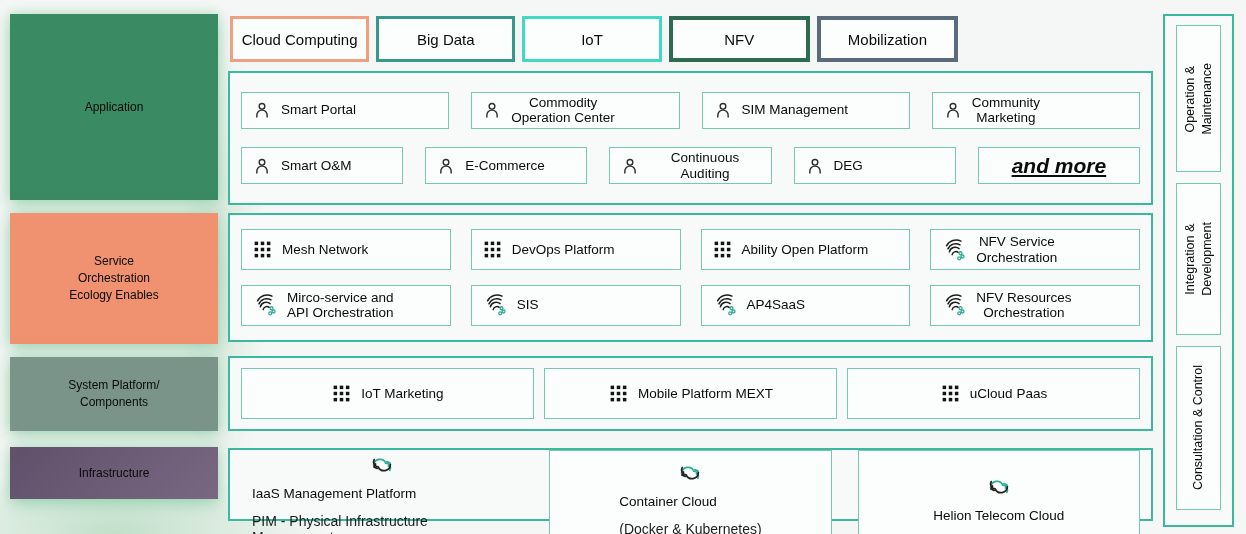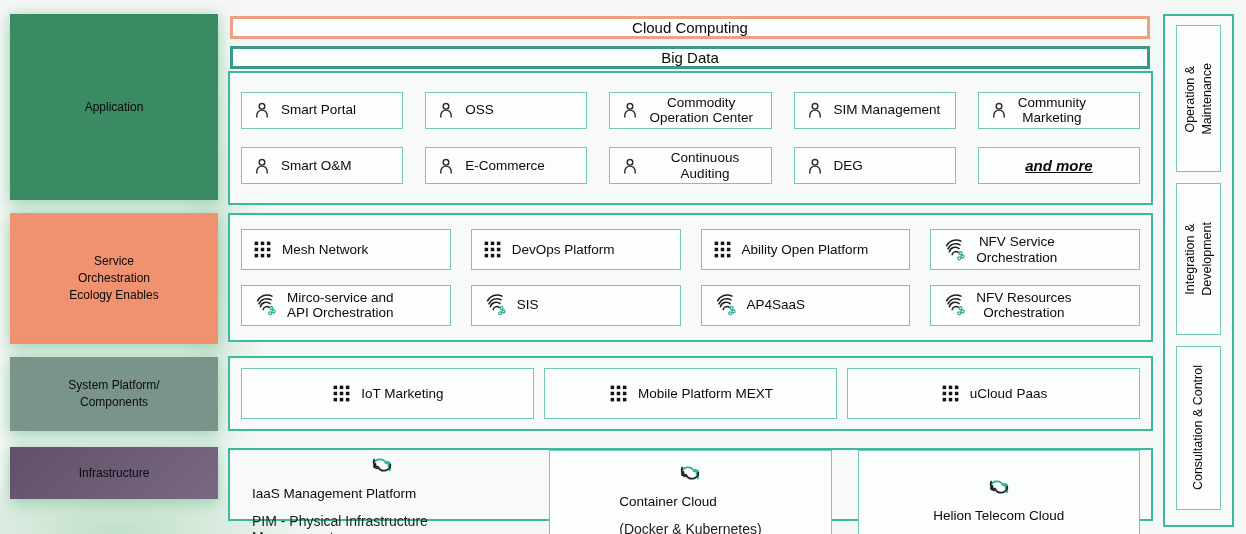--- a/index.html
+++ b/index.html
@@ -27,21 +27,21 @@
     font-size:12px;color:#0a0a0a;
     box-shadow:0 6px 18px rgba(120,195,150,.55), 0 0 10px rgba(120,195,150,.35);
   }
   .lblock .label{white-space:pre-line;line-height:1.4;}
   #lblock-application{top:14px;height:186px;}
   #lblock-service{top:213px;height:131px;}
   #lblock-system{top:357px;height:74px;justify-content:center;}
   #lblock-infra{top:447px;height:52px;background-image:linear-gradient(135deg, rgba(0,0,0,.12), rgba(255,255,255,.08));}
 
   
-  #tabs{position:absolute;left:230px;top:16px;width:920px;height:46px;display:flex;gap:7px;flex-direction:column;}
+  #tabs{position:absolute;left:230px;top:16px;width:728px;height:46px;display:flex;gap:7px;}
   .tab{
     flex:1 1 0;box-sizing:border-box;background:#fcfdfd;
     border:3px solid #999;display:flex;align-items:center;justify-content:center;
     font-size:15px;color:#0a0a0a;
   }
   .tab.thick{border-width:4px;}
 
   
   .section{
     position:absolute;left:228px;width:925px;box-sizing:border-box;
@@ -70,21 +70,21 @@
     display:flex;align-items:center;gap:9px;padding:2px 10px;
     font-size:13.5px;color:#0b0b0b;line-height:1.15;
   }
   .item .icon{flex:0 0 auto;display:flex;align-items:center;}
   .item .icon svg{display:block;}
   .item .text{display:flex;flex-direction:column;}
   .item .label{white-space:pre-line;text-align:center;}
   .infra-row .item .label{text-align:left;}
   .item .subtitle{font-size:14px;color:#1c1c1c;margin-top:11px;}
   .item.no-border{border-color:transparent;background:transparent;}
-  .item.emphasis{justify-content:center;font-style:italic;font-weight:600;font-size:15px;}
+  .item.emphasis{justify-content:center;font-style:italic;font-weight:600;font-size:21px;}
   .item.emphasis .label{text-decoration:underline;}
 
   
   #right-panel{
     position:absolute;left:1163px;top:14px;width:71px;height:513px;box-sizing:border-box;
     border:2px solid var(--cb);background:#f8faf9;
     display:flex;flex-direction:column;align-items:center;gap:11px;
     padding:9px 0 15px;
   }
   .vbox{
@@ -132,31 +132,20 @@
     <div class="row app-row">
         <div class="item">
           <span class="icon">
             <svg width="20" height="20" viewBox="0 0 24 24" fill="none" stroke="#2b2b2b" stroke-width="1.7">
               <circle cx="12" cy="7.5" r="3.4"></circle>
               <path d="M5.8 20.5v-2.2a6.2 6.2 0 0 1 12.4 0v2.2" stroke-linecap="round"></path>
             </svg>
           </span>
           <span class="text">
             <span class="label">Smart Portal</span>
-          </span>
-        </div>
-        <div class="item">
-          <span class="icon">
-            <svg width="20" height="20" viewBox="0 0 24 24" fill="none" stroke="#2b2b2b" stroke-width="1.7">
-              <circle cx="12" cy="7.5" r="3.4"></circle>
-              <path d="M5.8 20.5v-2.2a6.2 6.2 0 0 1 12.4 0v2.2" stroke-linecap="round"></path>
-            </svg>
-          </span>
-          <span class="text">
-            <span class="label">OSS</span>
           </span>
         </div>
         <div class="item">
           <span class="icon">
             <svg width="20" height="20" viewBox="0 0 24 24" fill="none" stroke="#2b2b2b" stroke-width="1.7">
               <circle cx="12" cy="7.5" r="3.4"></circle>
               <path d="M5.8 20.5v-2.2a6.2 6.2 0 0 1 12.4 0v2.2" stroke-linecap="round"></path>
             </svg>
           </span>
           <span class="text">

